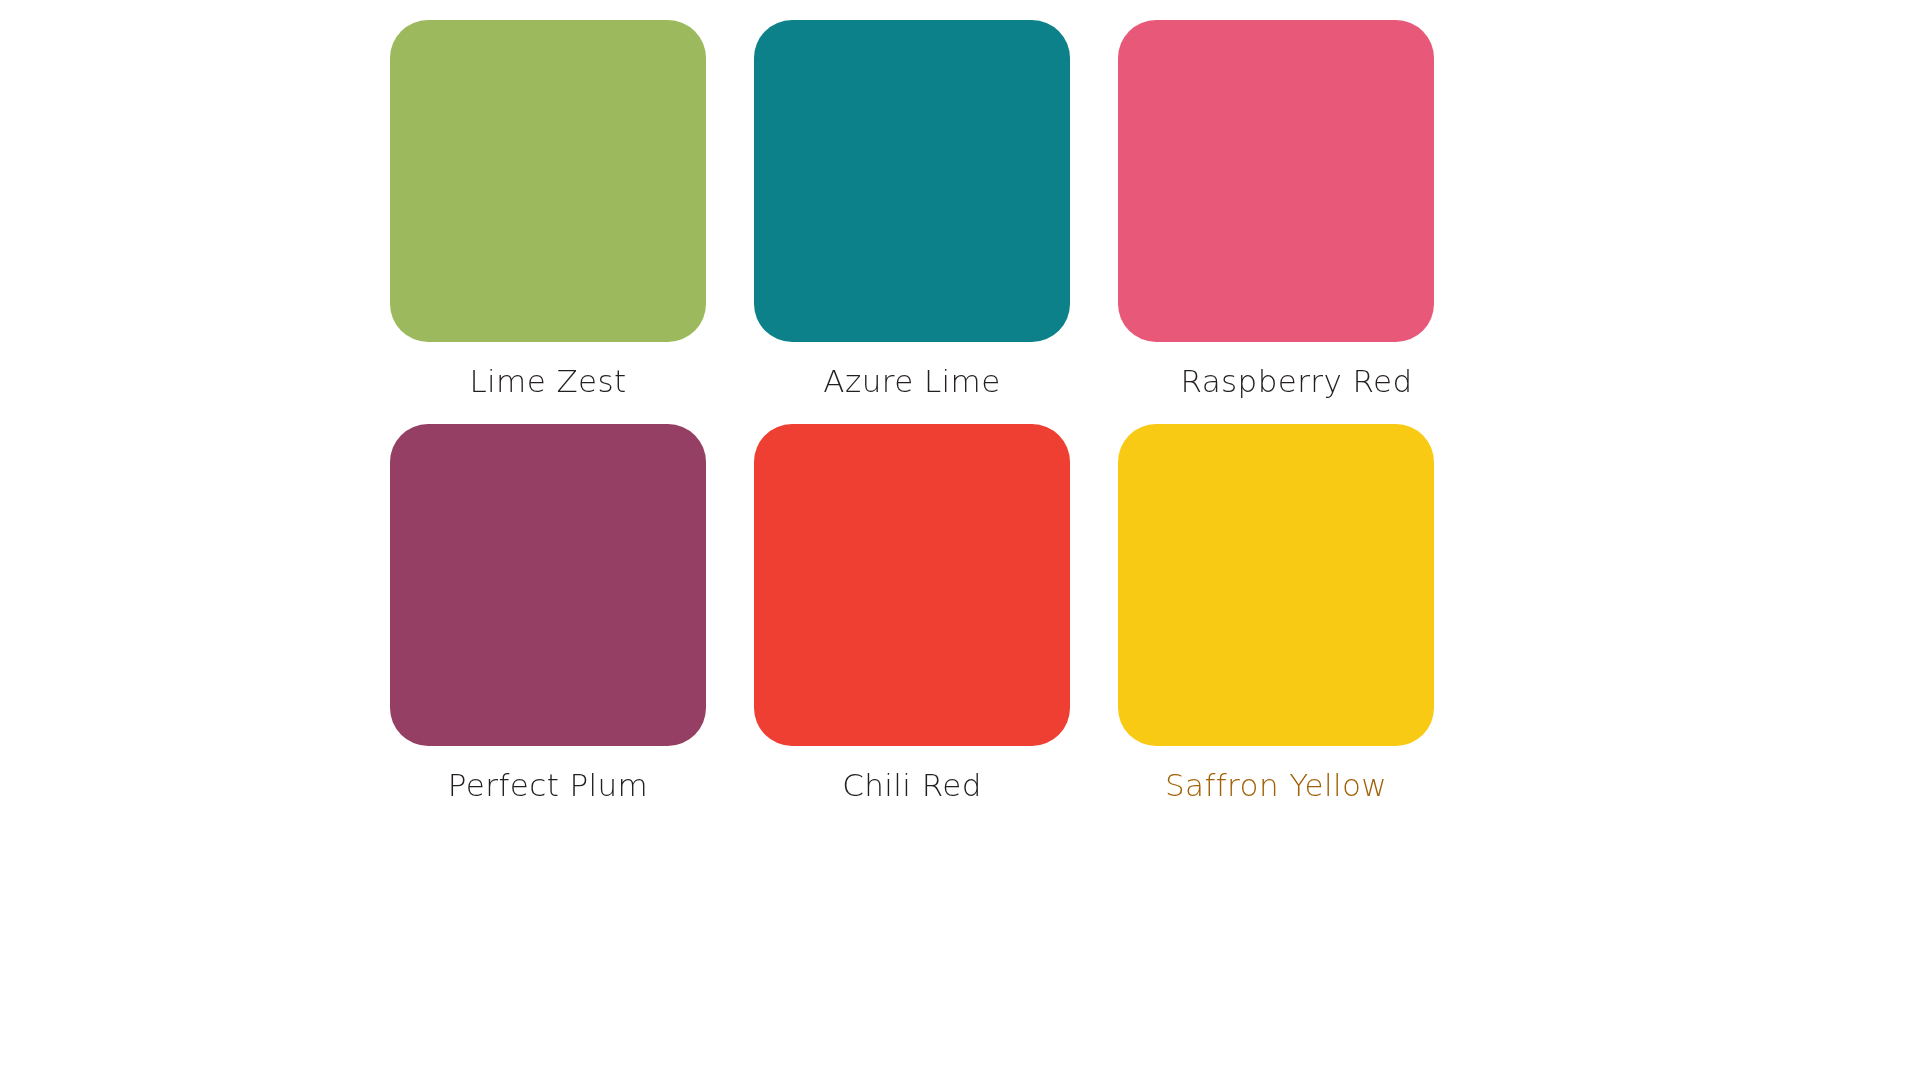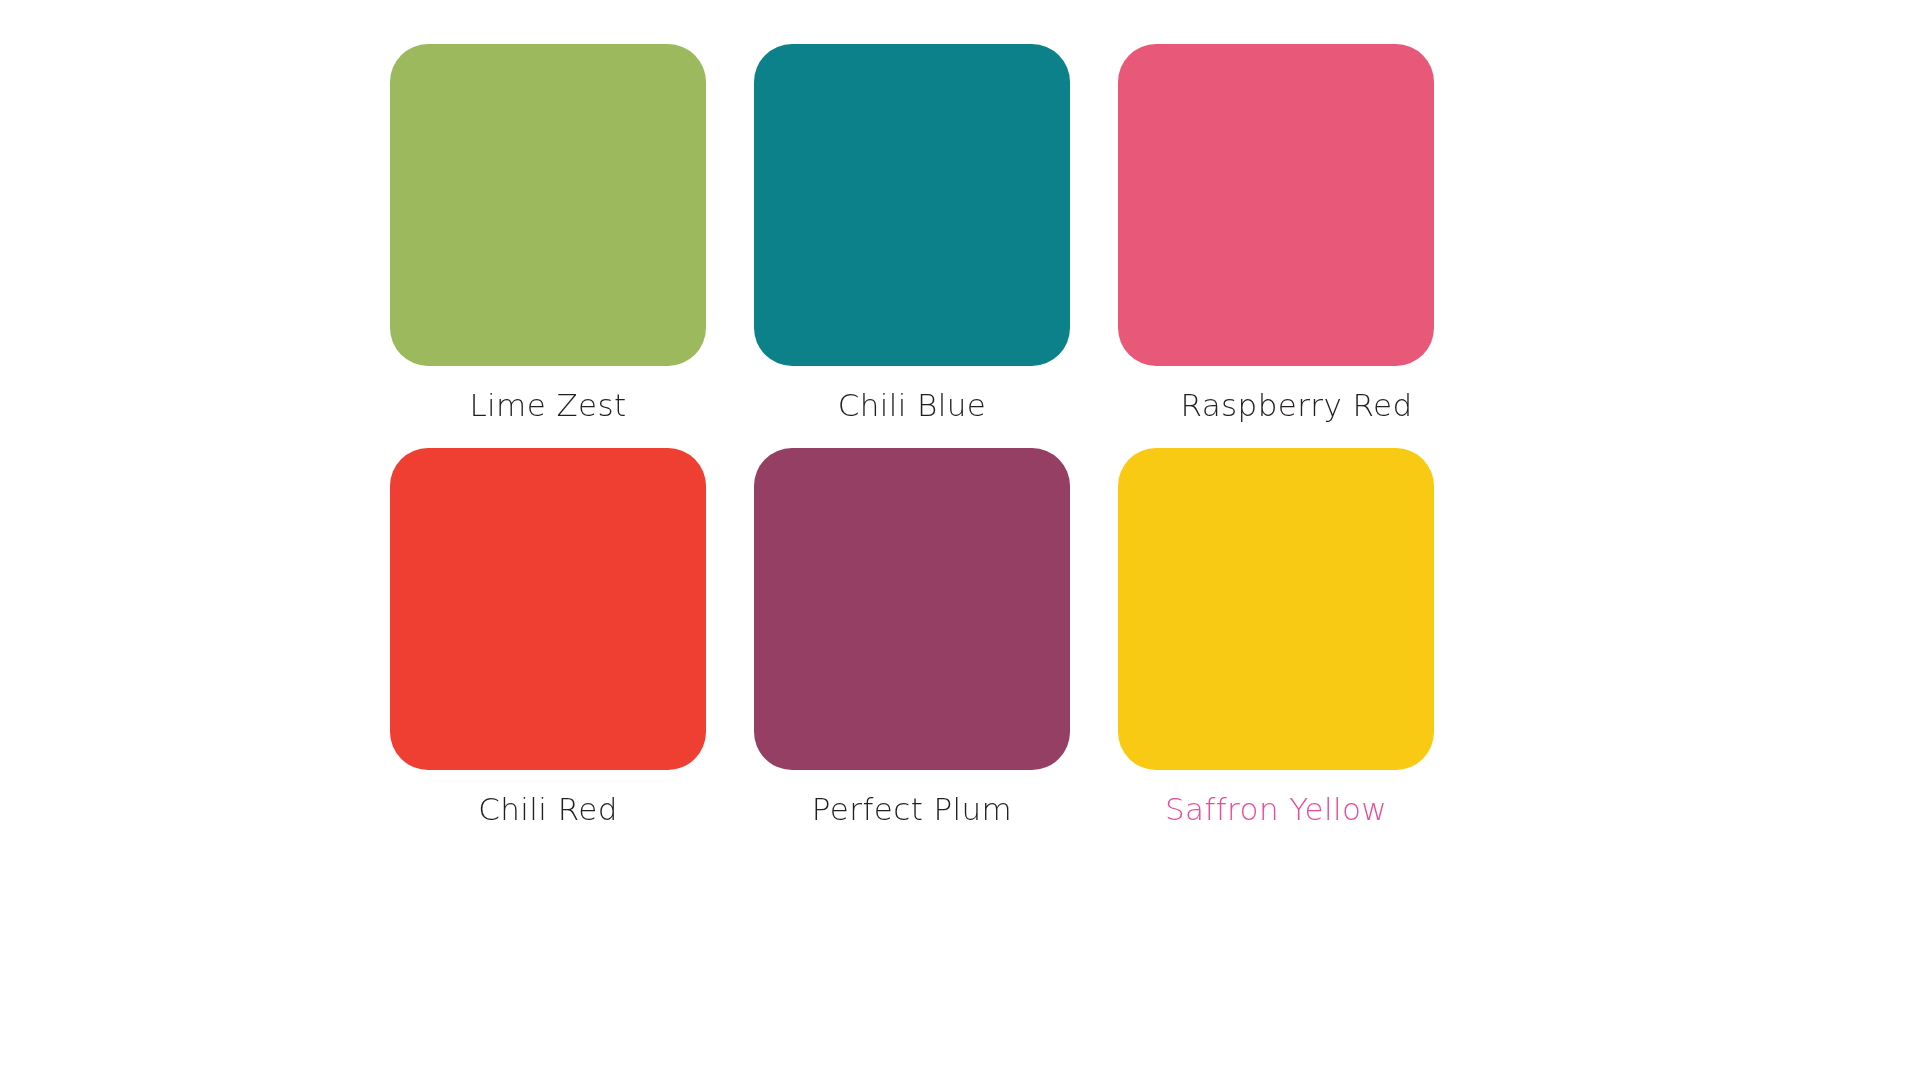--- a/index.html
+++ b/index.html
@@ -17,21 +17,21 @@
   }
 
   .palette-board {
     width: 1824px;
     height: 1080px;
     display: flex;
     flex-direction: column;
     align-items: center;
     justify-content: flex-start;
     box-sizing: border-box;
-    padding-top: 44px;
+    padding-top: 20px;
     background: #ffffff;
   }
 
   .swatch-grid {
     display: grid;
     grid-template-columns: repeat(3, 316px);
     grid-template-rows: repeat(2, auto);
     column-gap: 48px;
     row-gap: 26px;
   }
@@ -67,37 +67,37 @@
 <div class="palette-board" style="background: rgb(255, 255, 255);">
   <div class="swatch-grid">
 
     <div class="swatch-cell">
       <div class="swatch-chip" style="background: rgb(156, 186, 93); border-radius: 38px;"></div>
       <div class="swatch-label" style="color: rgb(35, 31, 32);">Lime Zest</div>
     </div>
 
     <div class="swatch-cell">
       <div class="swatch-chip" style="background: rgb(13, 129, 137); border-radius: 38px;"></div>
-      <div class="swatch-label" style="color: rgb(35, 31, 32);">Chili Blue</div>
+      <div class="swatch-label" style="color: rgb(35, 31, 32);">Azure Lime</div>
     </div>
 
     <div class="swatch-cell">
       <div class="swatch-chip" style="background: rgb(232, 88, 120); border-radius: 38px;"></div>
       <div class="swatch-label" style="color: rgb(35, 31, 32); margin-left: 41px;">Raspberry Red</div>
     </div>
 
     <div class="swatch-cell">
+      <div class="swatch-chip" style="background: rgb(148, 63, 99); border-radius: 38px;"></div>
+      <div class="swatch-label" style="color: rgb(35, 31, 32);">Perfect Plum</div>
+    </div>
+
+    <div class="swatch-cell">
       <div class="swatch-chip" style="background: rgb(239, 62, 50); border-radius: 38px;"></div>
       <div class="swatch-label" style="color: rgb(35, 31, 32);">Chili Red</div>
     </div>
 
     <div class="swatch-cell">
-      <div class="swatch-chip" style="background: rgb(148, 63, 99); border-radius: 38px;"></div>
-      <div class="swatch-label" style="color: rgb(35, 31, 32);">Perfect Plum</div>
-    </div>
-
-    <div class="swatch-cell">
       <div class="swatch-chip" style="background: rgb(249, 202, 20); border-radius: 38px;"></div>
-      <div class="swatch-label" style="color: #ec4899;">Saffron Yellow</div>
+      <div class="swatch-label" style="color: #a16207;">Saffron Yellow</div>
     </div>
 
   </div>
 </div>
 
 </body></html>

